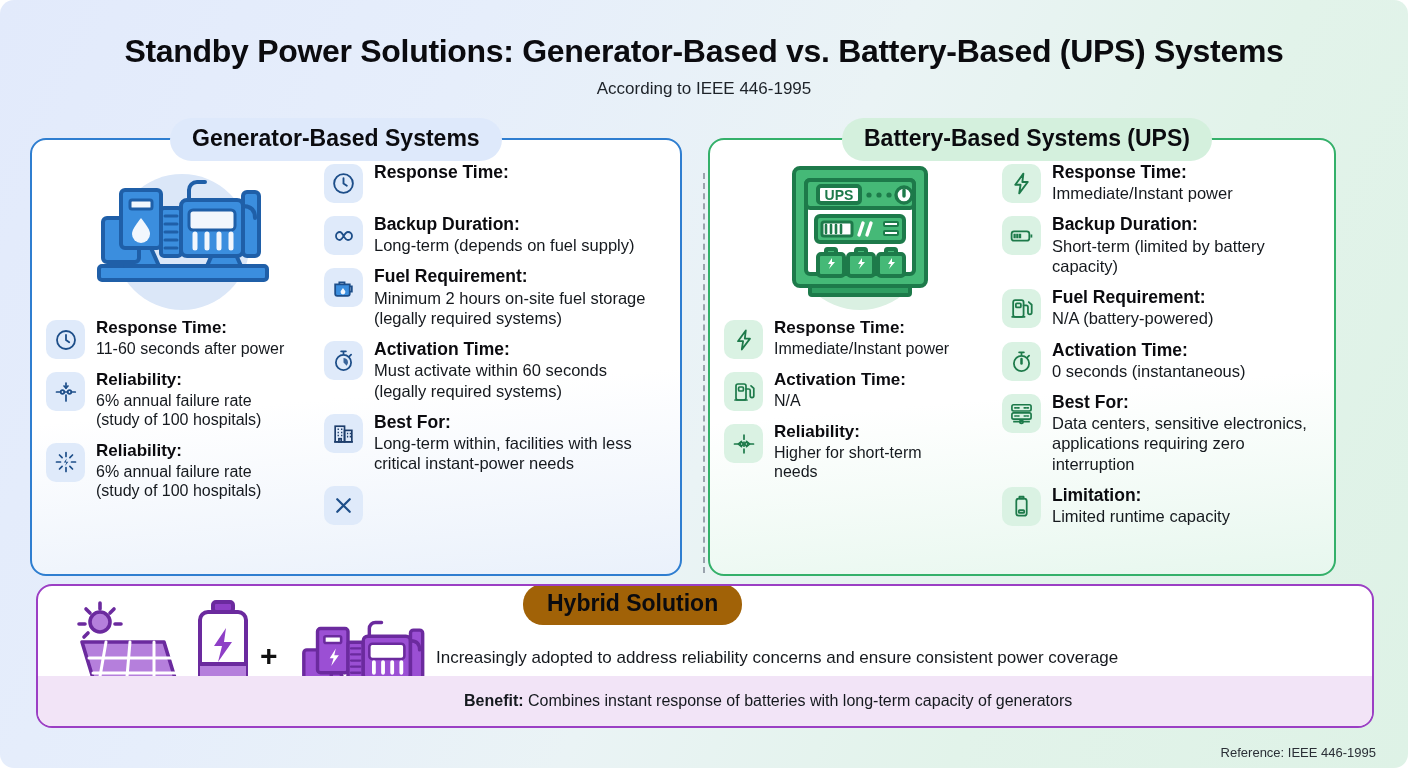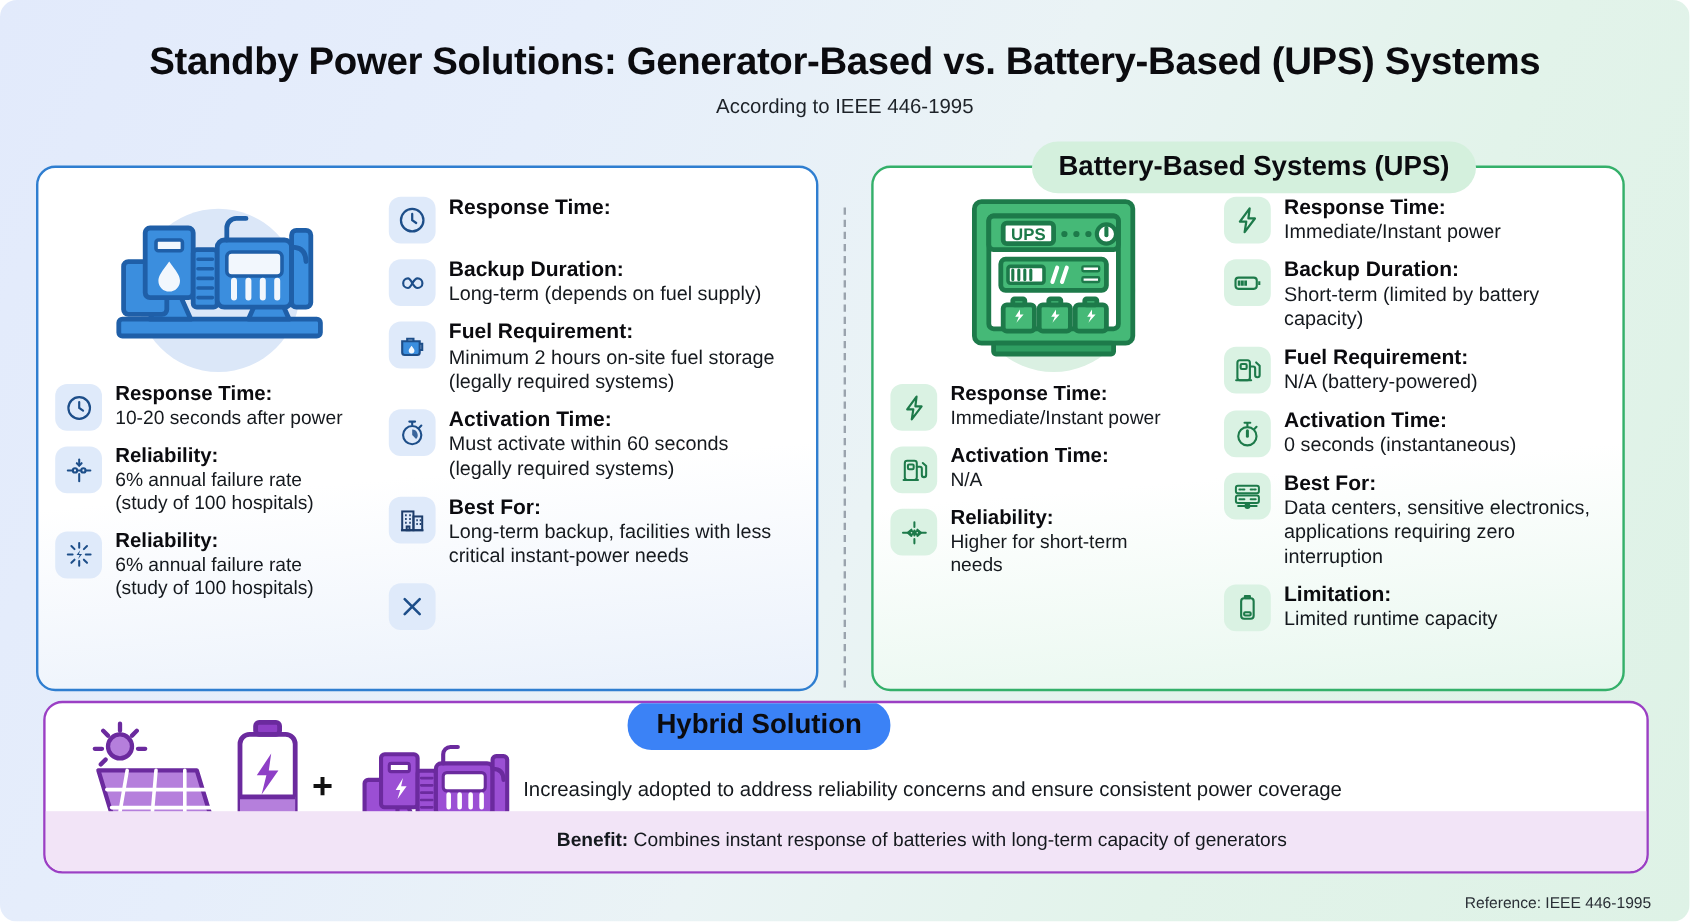--- a/index.html
+++ b/index.html
@@ -40,21 +40,21 @@
     top: 0;
     border-radius: 16px;
     background: #ffffff;
   }
   .panel.gen {
     left: 30px; width: 652px; height: 438px;
     border: 2px solid #2f7ed0;
     background: linear-gradient(175deg, #ffffff 58%, #eaf1fb 100%);
   }
   .panel.ups {
-    left: 726px; width: 628px; height: 438px;
+    left: 708px; width: 628px; height: 438px;
     border: 2px solid #34b06a;
     background: linear-gradient(175deg, #ffffff 58%, #e7f7ee 100%);
   }
 
   .panel-badge {
     position: absolute;
     top: -22px;
     padding: 7px 22px 9px;
     border-radius: 22px;
     font-size: 23px;
@@ -136,21 +136,21 @@
     border: 2px solid #9b3fc4;
     border-radius: 16px;
     background: #ffffff;
     overflow: hidden;
   }
   .hybrid-badge {
     position: absolute;
     left: 485px; top: -2px;
     padding: 6px 24px 8px;
     border-radius: 20px;
-    background: #3b82f6;
+    background: #a16207;
     font-size: 23px; font-weight: 700; color: #0b0b0f;
     z-index: 4;
     white-space: nowrap;
   }
   .hybrid-art {
     position: absolute; left: 30px; top: 12px;
     display: flex; align-items: center; gap: 4px;
   }
   .hybrid-plus { font-size: 30px; font-weight: 700; color: #111; margin: 0 2px; }
   .hybrid-line {
@@ -182,20 +182,21 @@
 <div class="stage">
 
   <h1 class="title">Standby Power Solutions: Generator-Based vs. Battery-Based (UPS) Systems</h1>
   <div class="subtitle">According to IEEE 446-1995</div>
 
   <div class="panels">
 
     <div class="divider"></div>
 
     <section class="panel gen">
+      <div class="panel-badge badge-gen">Generator-Based Systems</div>
       <div class="panel-inner">
         <div class="col-left">
 
           <div class="hero">
             <div class="hero-blob blob-blue"></div>
             <svg width="210" height="128" viewBox="0 0 210 128">
               <g fill="none" stroke="#1f5fa8" stroke-width="4" stroke-linejoin="round" stroke-linecap="round">
                 <rect x="22" y="104" width="168" height="14" rx="3" fill="#3b8ede"></rect>
                 <path d="M48 104 L56 86 H74 L82 104 Z" fill="#3b8ede"></path>
                 <path d="M130 104 L138 86 H156 L164 104 Z" fill="#3b8ede"></path>
@@ -218,21 +219,21 @@
           <div>
             <div class="feat">
               <span class="feat-ico ico-blue">
                 <svg width="24" height="24" viewBox="0 0 24 24" fill="none" stroke="#1d4e89" stroke-width="1.8">
                     <circle cx="12" cy="12" r="9"></circle>
                     <path d="M12 7v5l3.2 2.2" stroke-linecap="round"></path>
                   </svg>
               </span>
               <span class="feat-txt">
                 <span class="feat-label">Response Time:</span>
-                <span class="feat-value" style="display:block;white-space:pre-line">10-20 seconds after power</span>
+                <span class="feat-value" style="display:block;white-space:pre-line">11-60 seconds after power</span>
               </span>
             </div>
             <div class="feat">
               <span class="feat-ico ico-blue">
                 <svg width="24" height="24" viewBox="0 0 24 24" fill="none" stroke="#1d4e89" stroke-width="1.7" stroke-linecap="round">
                     <path d="M12 3v5"></path>
                     <path d="M10 6l2 2 2-2"></path>
                     <circle cx="8.5" cy="12" r="1.8"></circle>
                     <circle cx="15.5" cy="12" r="1.8"></circle>
                     <path d="M2.5 12h4M17.3 12h4M10.3 12h3.4"></path>
@@ -318,21 +319,21 @@
               <svg width="25" height="25" viewBox="0 0 24 24" fill="none" stroke="#1d3d6b" stroke-width="1.6">
                   <path d="M3 20h18"></path>
                   <rect x="4" y="5" width="9" height="15"></rect>
                   <rect x="13" y="9" width="7" height="11"></rect>
                   <path d="M6.3 8h1.3M9.6 8h1.3M6.3 11h1.3M9.6 11h1.3M6.3 14h1.3M9.6 14h1.3M15.3 12h1.2M18 12h1.2M15.3 15h1.2M18 15h1.2" stroke-width="1.5"></path>
                   <rect x="7.6" y="17" width="2.2" height="3"></rect>
                 </svg>
             </span>
             <span class="feat-txt">
               <span class="feat-label">Best For:</span>
-              <span class="feat-value" style="display:block;white-space:pre-line">Long-term backup, facilities with less
+              <span class="feat-value" style="display:block;white-space:pre-line">Long-term within, facilities with less
 critical instant-power needs</span>
             </span>
           </div>
           <div class="feat">
             <span class="feat-ico ico-blue">
               <svg width="25" height="25" viewBox="0 0 24 24" fill="none" stroke="#1d4e89" stroke-width="2.1" stroke-linecap="round">
                   <path d="M6 6l12 12M18 6L6 18"></path>
                 </svg>
             </span>
           </div>

